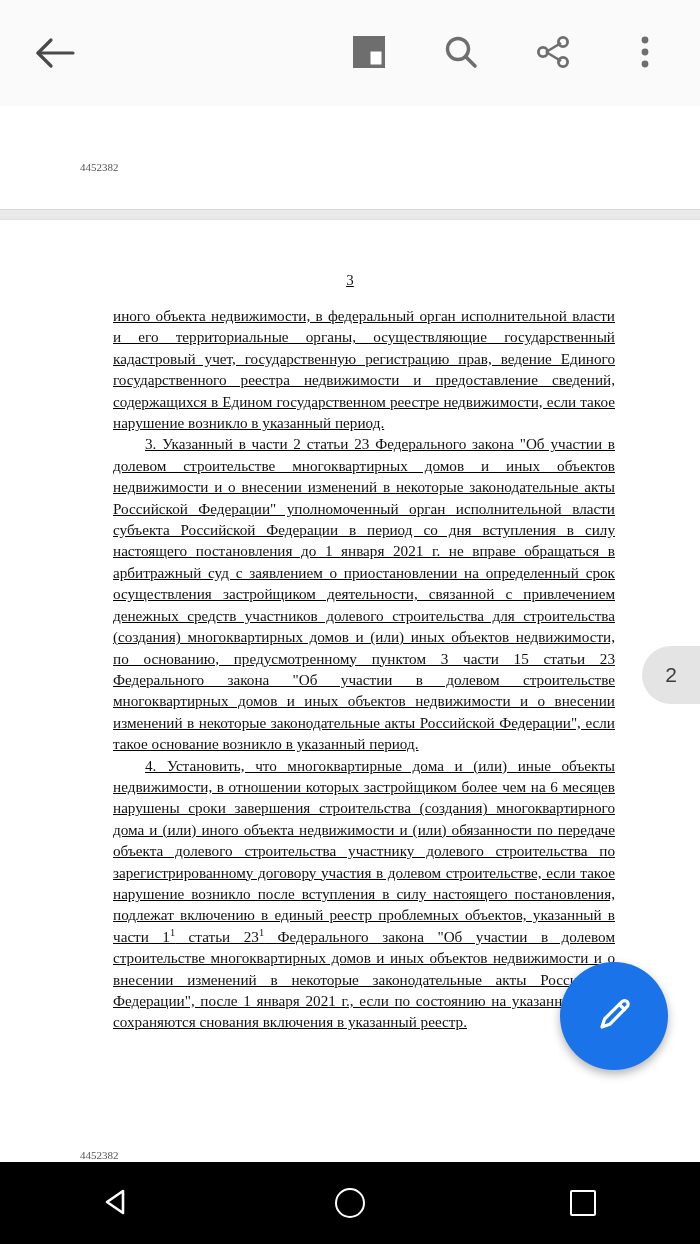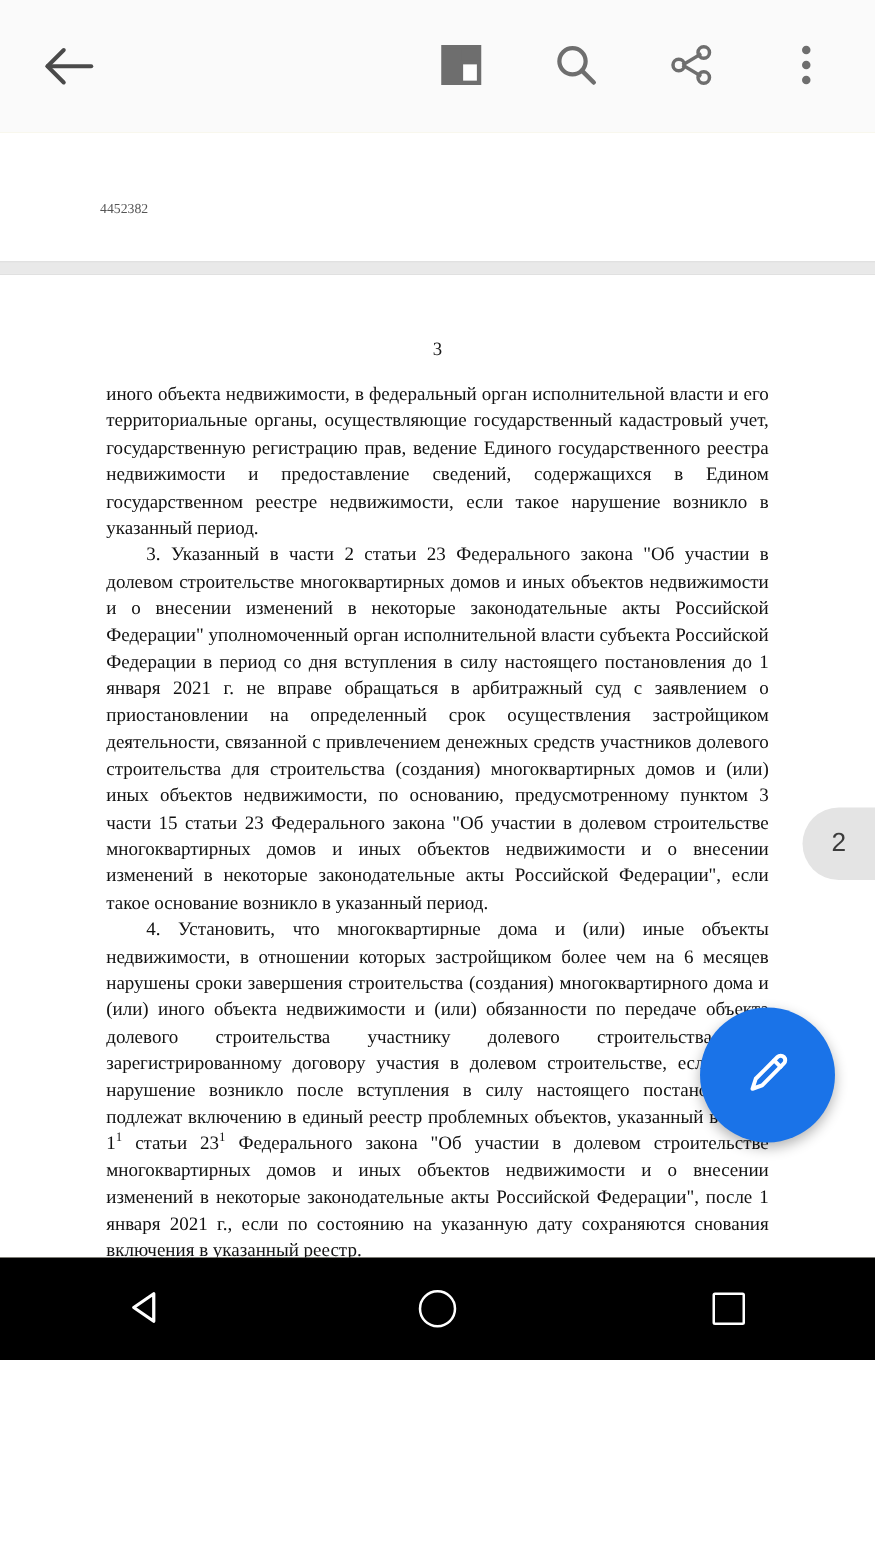--- a/index.html
+++ b/index.html
@@ -6,24 +6,25 @@
   html, body {
     width: 700px;
     height: 1244px;
     background: #ffffff;
     font-family: "Liberation Serif", serif;
     overflow: hidden;
   }
   #app {
     position: relative;
     width: 700px;
-    height: 1088px;
-    background: #fef9c3;
+    height: 1244px;
+    background: #0f766e;
     display: flex;
     flex-direction: column;
+    text-decoration: underline;
   }
 
   
   .toolbar {
     height: 106px;
     background: #fafafa;
     display: flex;
     align-items: center;
     padding: 0 26px;
     flex: 0 0 auto;
@@ -80,21 +81,21 @@
 
   .page-number {
     text-align: center;
     font-size: 15px;
     color: #1a1a1a;
     padding-top: 52px;
     letter-spacing: .2px;
   }
 
   .doc-body {
-    padding: 16px 85px 0 85px;
+    padding: 16px 85px 0 113px;
     font-size: 15.2px;
     line-height: 21.4px;
     color: #111;
     text-align: justify;
     text-justify: inter-word;
     hyphens: none;
   }
   .doc-body p { margin: 0; text-indent: 0; }
   .doc-body p.ind { text-indent: 32px; }
   sup { font-size: 0.68em; vertical-align: super; line-height: 0; }

